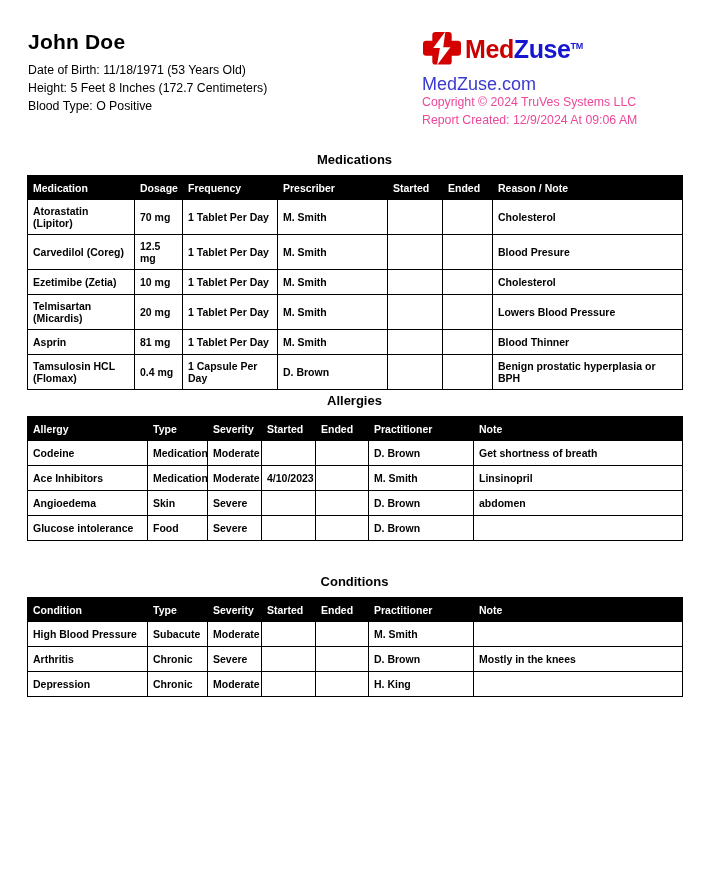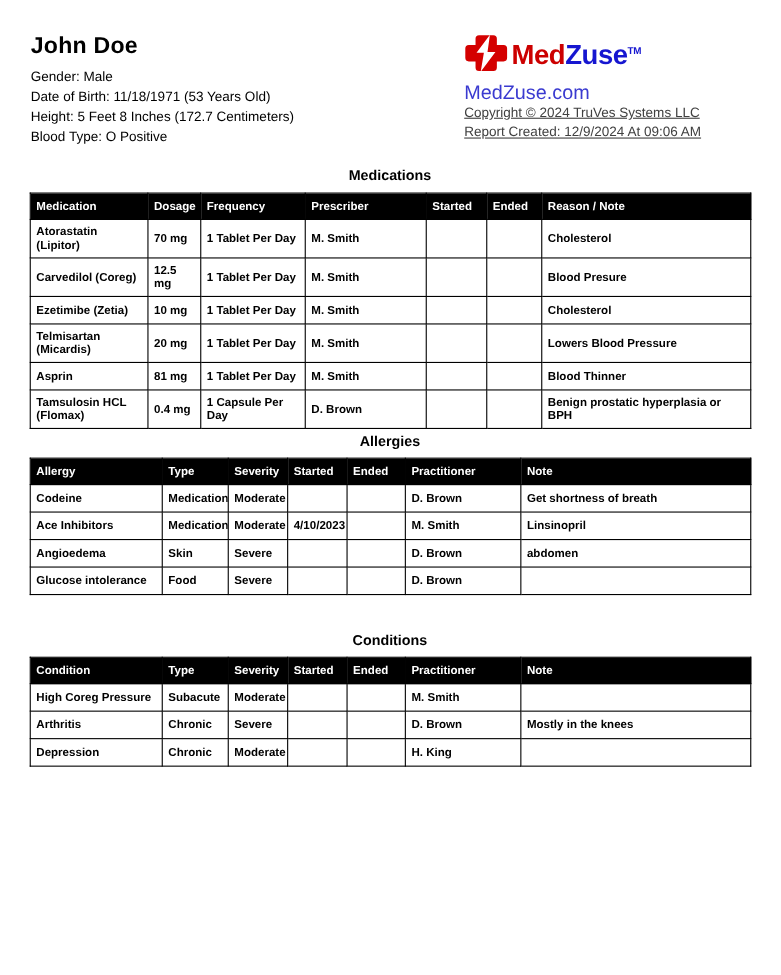--- a/index.html
+++ b/index.html
@@ -83,22 +83,21 @@
   .brand-link {
     font-size: 18px;
     color: #3a3ad0;
     line-height: 18px;
     display: block;
     text-decoration: none;
   }
   .brand-line {
     font-size: 12.3px;
     line-height: 18px;
-    color: #404040;
-    text-decoration: underline;
+    color: #ec4899;
   }
 
   
   .section {
     position: absolute;
     left: 27px;
     width: 655px;
   }
   .section-title {
     text-align: center;
@@ -139,21 +138,20 @@
   }
   td.wrap { white-space: normal; line-height: 12px; }
 </style>
 </head>
 <body>
 
 <div class="header">
 
   <div class="patient-block">
     <div class="patient-name">John Doe</div>
-    <div class="patient-line">Gender: Male</div>
     <div class="patient-line">Date of Birth: 11/18/1971 (53 Years Old)</div>
     <div class="patient-line">Height: 5 Feet 8 Inches (172.7 Centimeters)</div>
     <div class="patient-line">Blood Type: O Positive</div>
   </div>
 
   <div class="brand-block">
     <div class="logo-row">
       <span class="logo-mark">
         <svg width="40" height="38" viewBox="0 0 40 38">
           <path d="M13.5 3 H26.5 A3.2 3.2 0 0 1 29.7 6.2 V11.8 H35.8 A3.2 3.2 0 0 1 39 15 V23.6 A3.2 3.2 0 0 1 35.8 26.8 H29.7 V32.4 A3.2 3.2 0 0 1 26.5 35.6 H13.5 A3.2 3.2 0 0 1 10.3 32.4 V26.8 H4.2 A3.2 3.2 0 0 1 1 23.6 V15 A3.2 3.2 0 0 1 4.2 11.8 H10.3 V6.2 A3.2 3.2 0 0 1 13.5 3 Z" fill="#d40000"></path>
@@ -335,21 +333,21 @@
         <th>Type</th>
         <th>Severity</th>
         <th>Started</th>
         <th>Ended</th>
         <th>Practitioner</th>
         <th>Note</th>
       </tr>
     </thead>
     <tbody>
       <tr>
-        <td>High Coreg Pressure</td>
+        <td>High Blood Pressure</td>
         <td>Subacute</td>
         <td>Moderate</td>
         <td></td>
         <td></td>
         <td>M. Smith</td>
         <td></td>
       </tr>
       <tr>
         <td>Arthritis</td>
         <td>Chronic</td>

